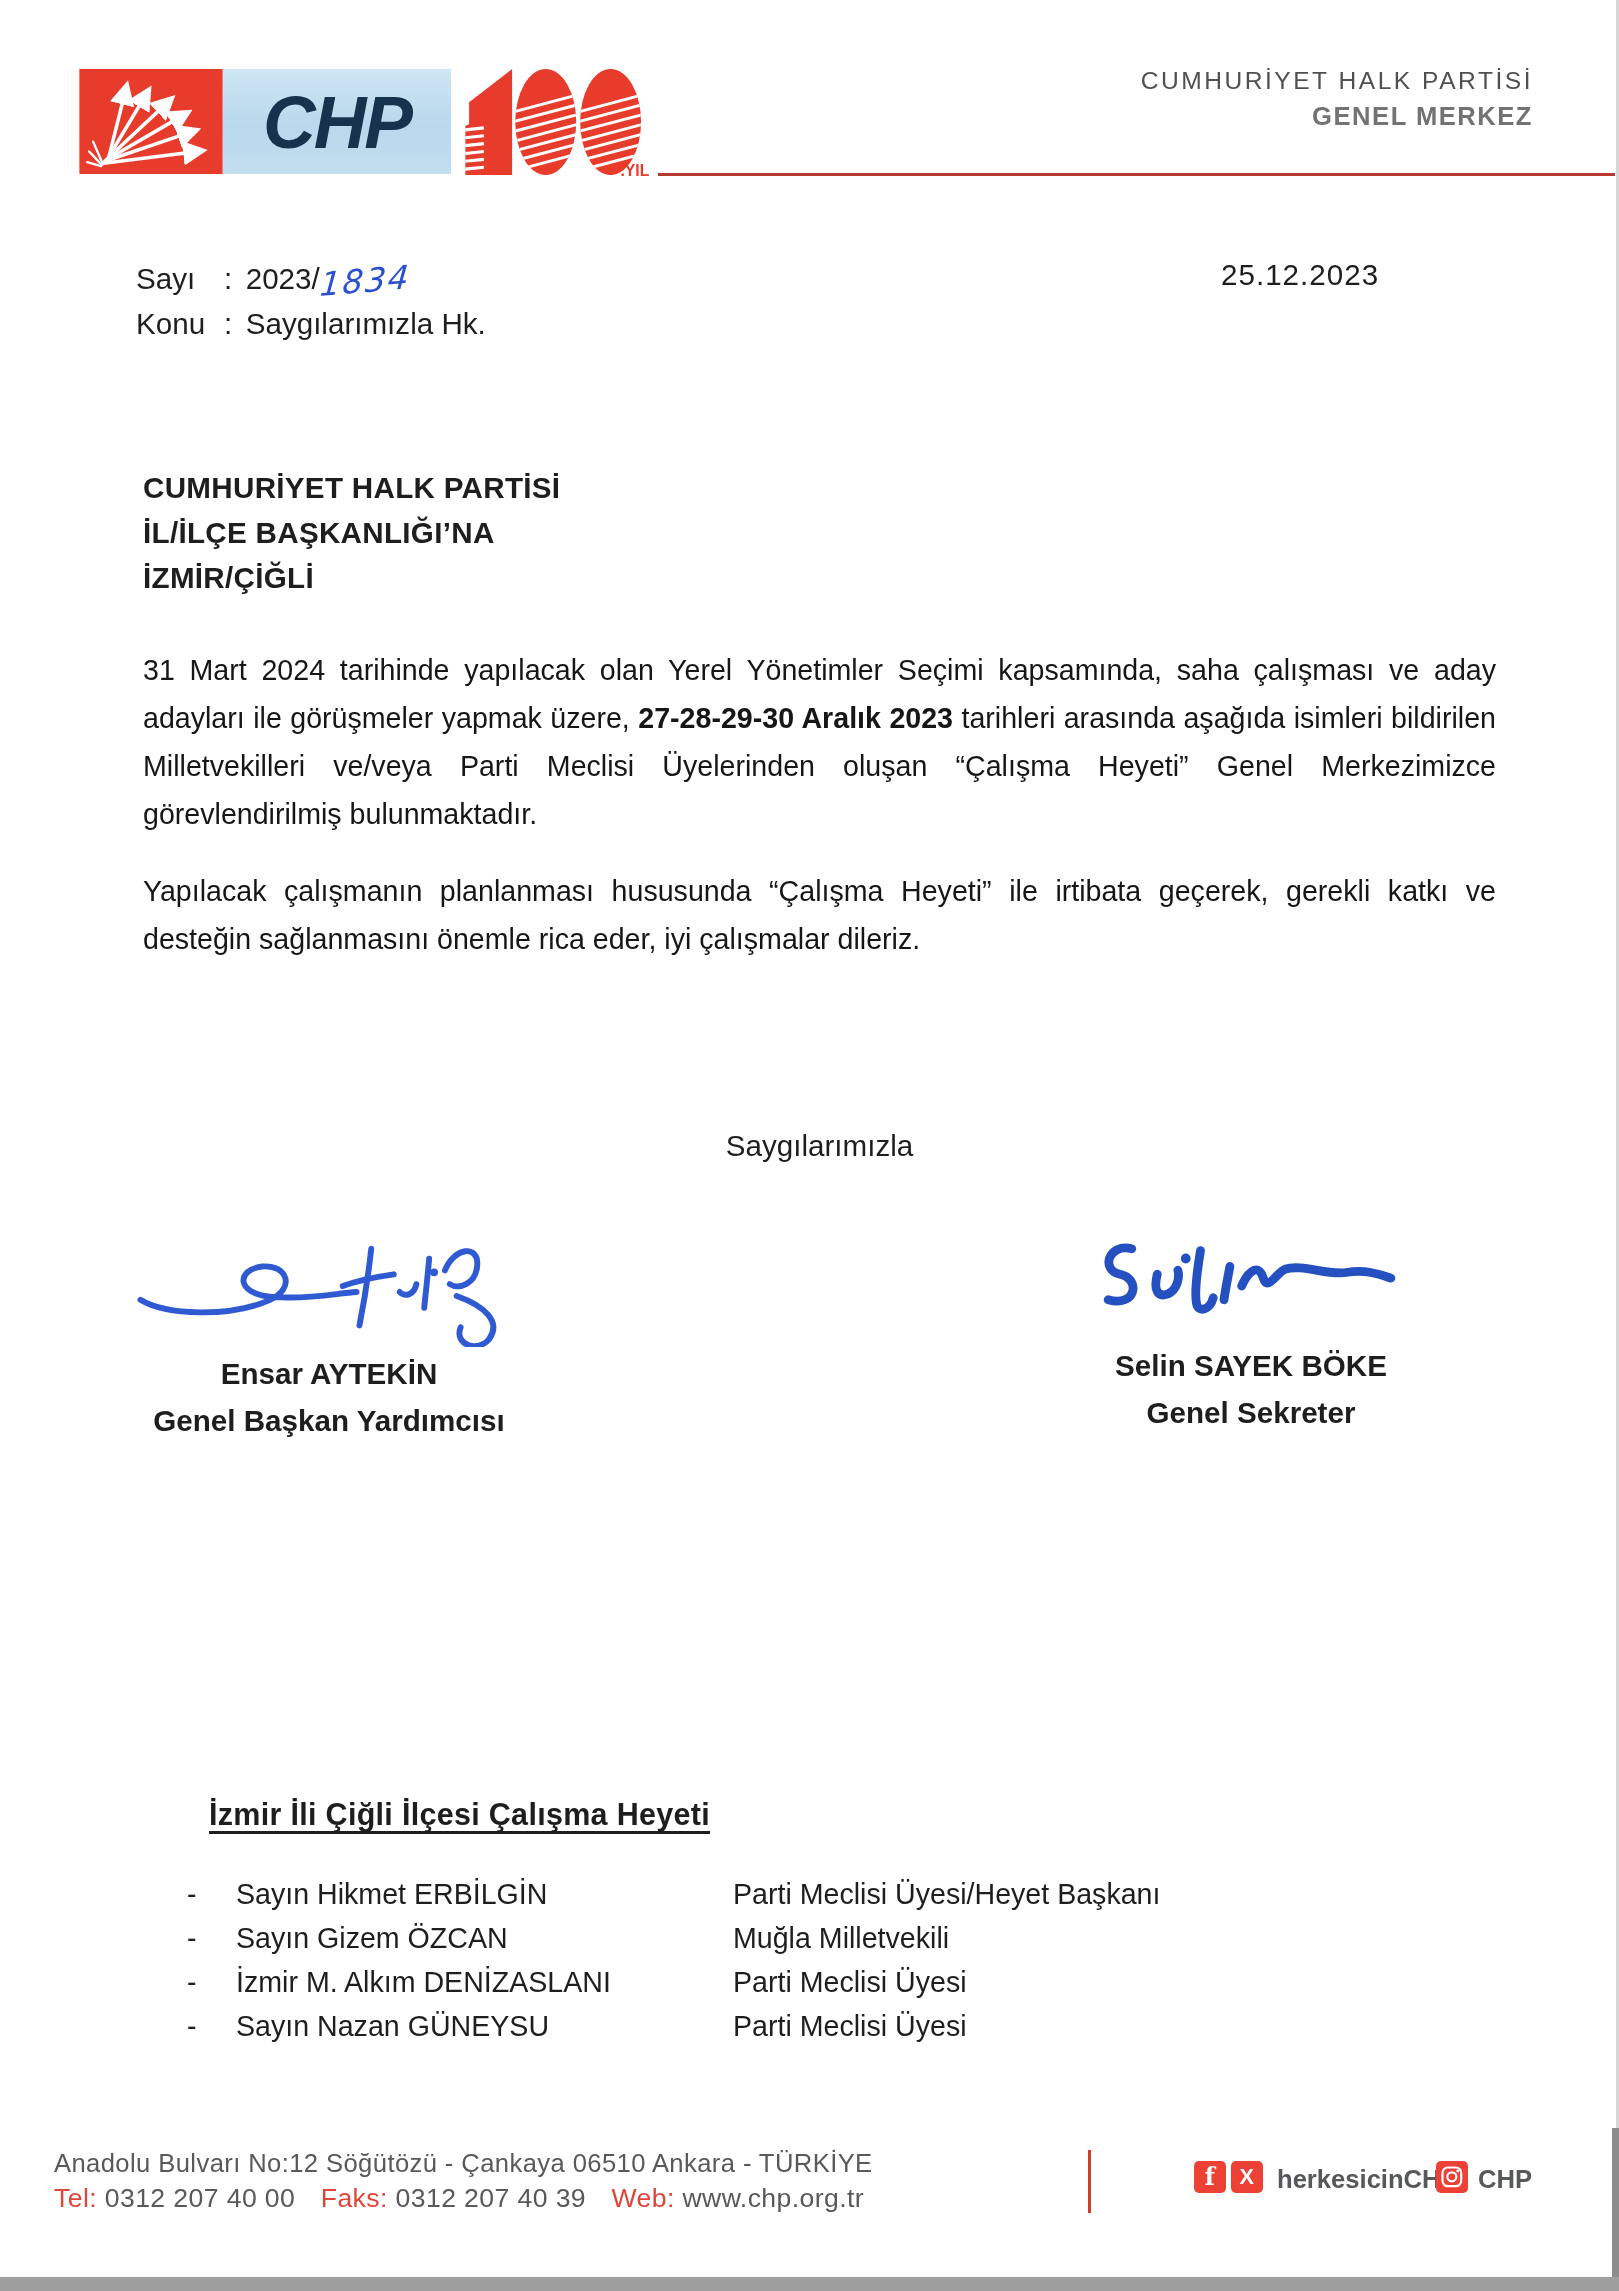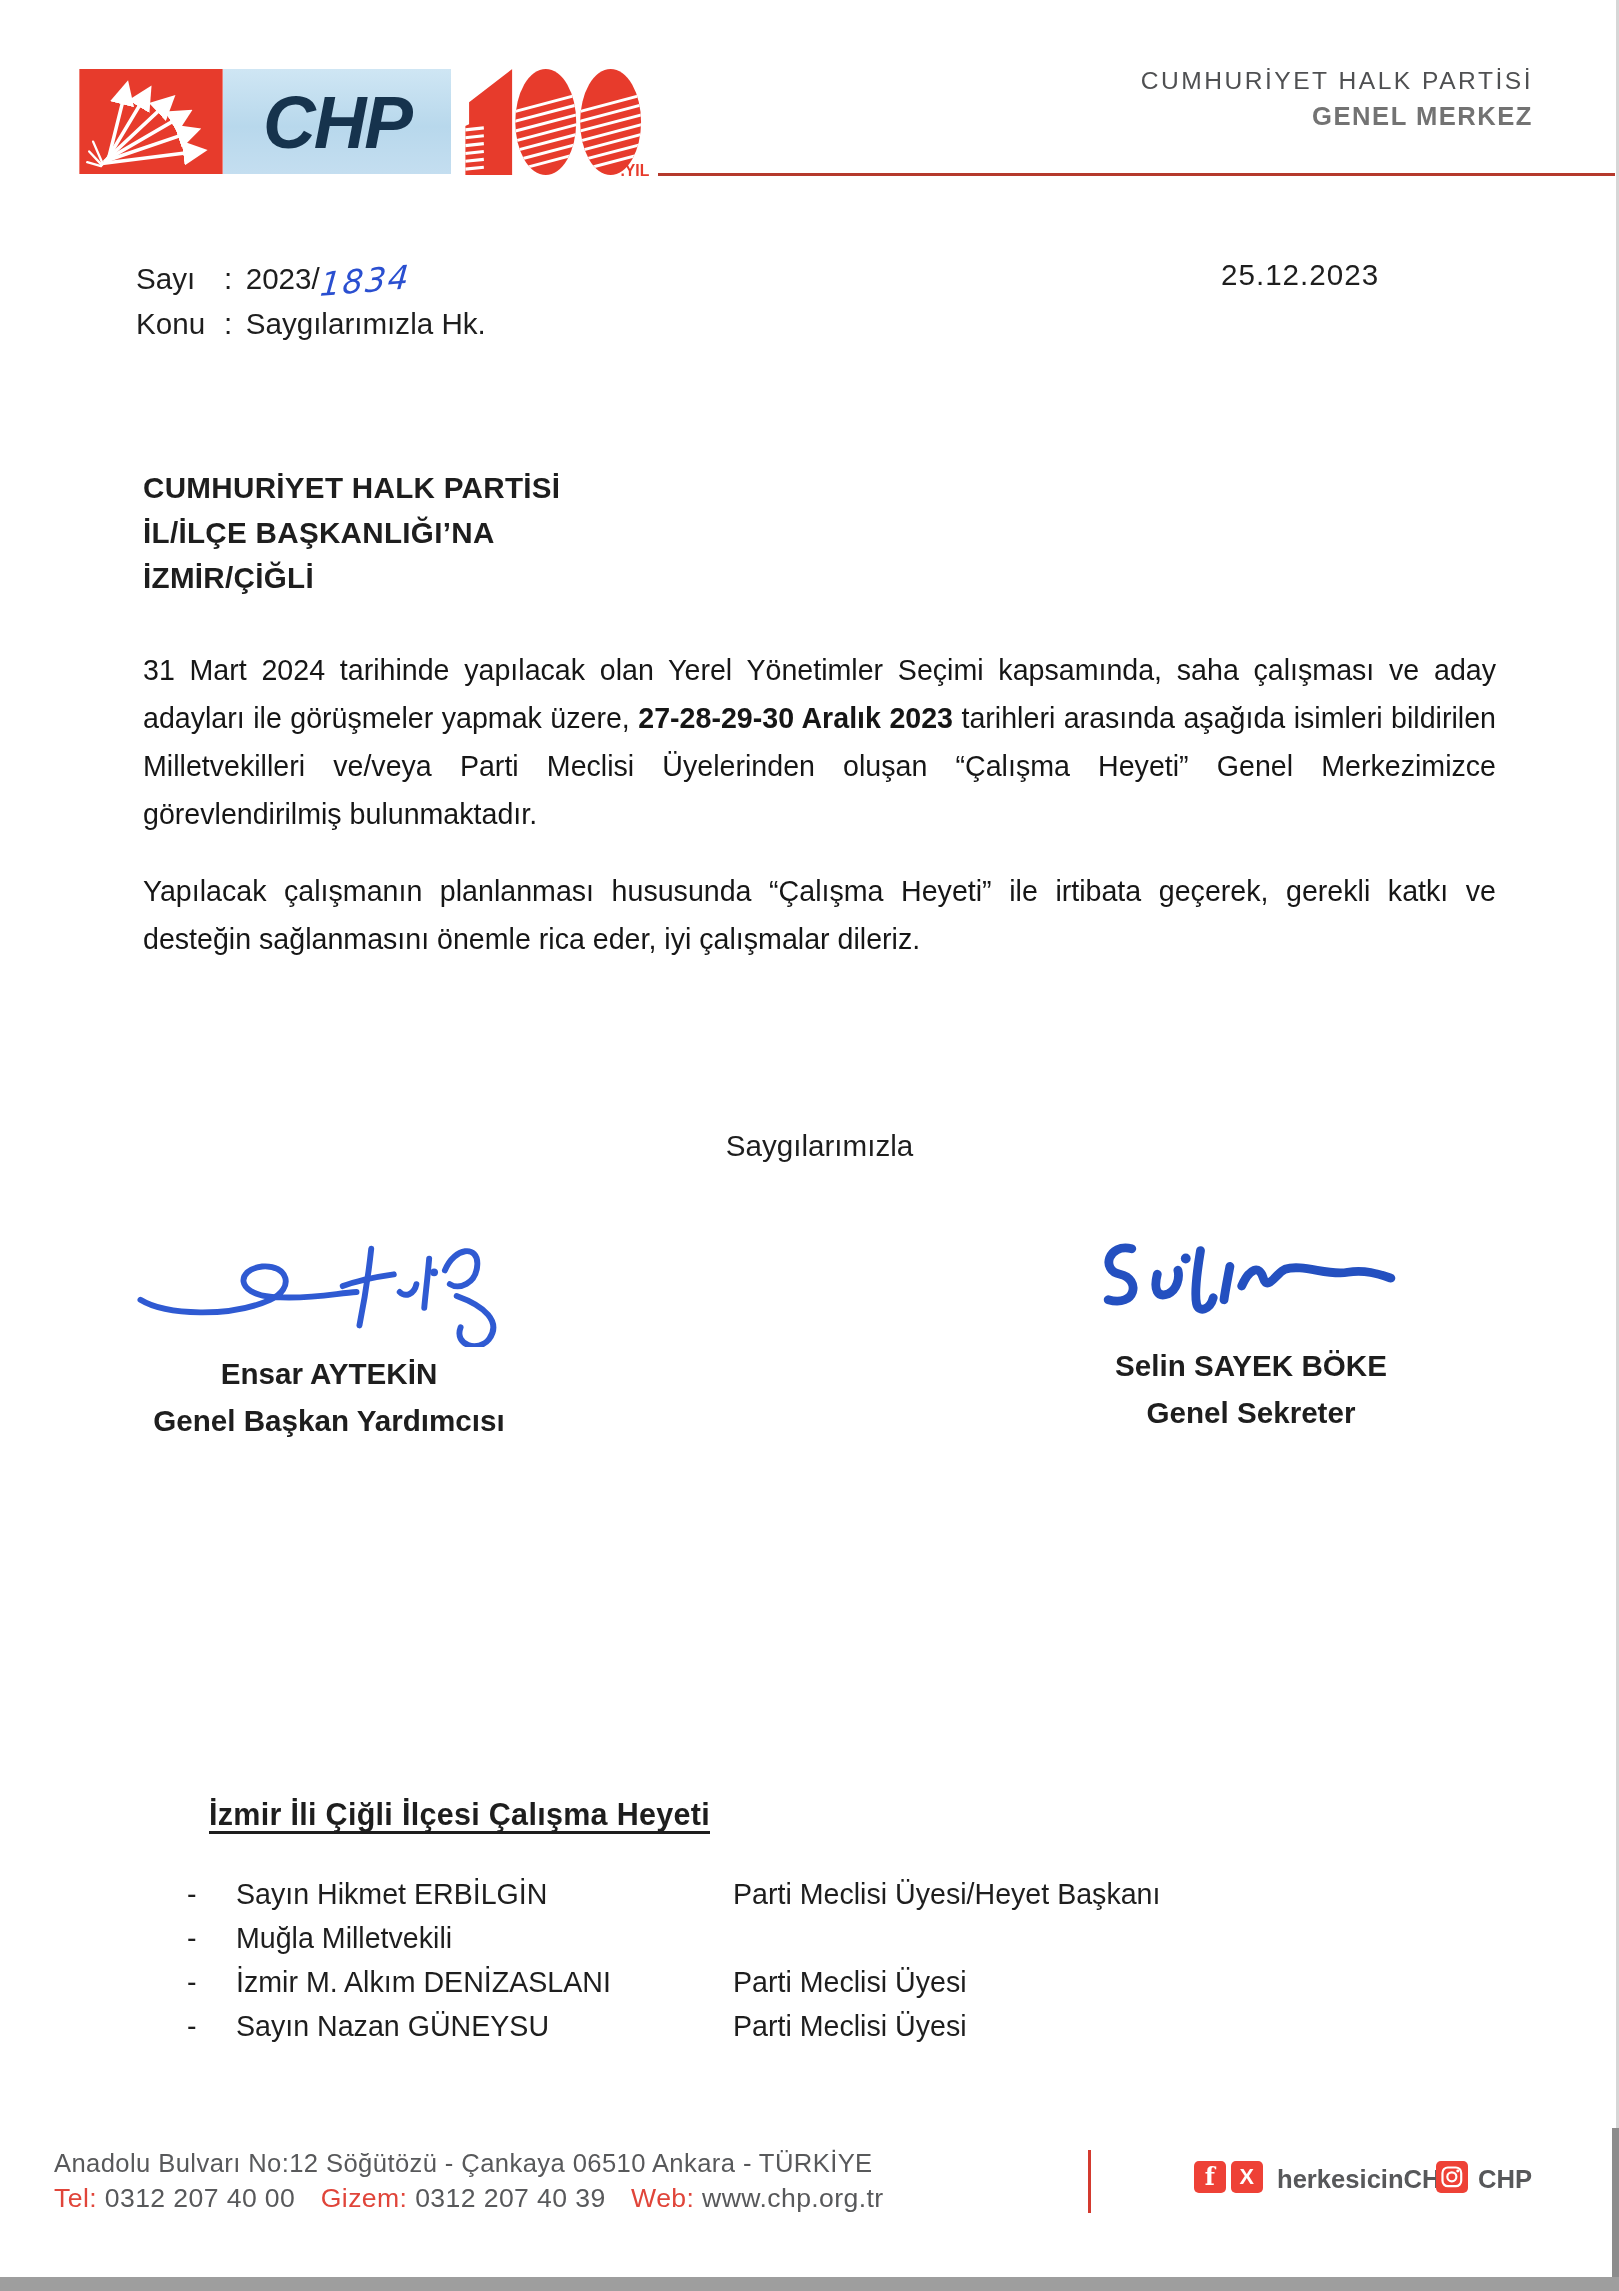--- a/index.html
+++ b/index.html
@@ -245,40 +245,41 @@
   <div class="abs committee-heading">İzmir İli Çiğli İlçesi Çalışma Heyeti</div>
 
   <div class="abs members">
     <div class="member-row">
       <span class="member-bullet">-</span>
       <span class="member-name">Sayın Hikmet ERBİLGİN</span>
       <span class="member-role">Parti Meclisi Üyesi/Heyet Başkanı</span>
     </div>
     <div class="member-row">
       <span class="member-bullet">-</span>
+      <span class="member-name">Sayın Gizem ÖZCAN</span>
       <span class="member-role">Muğla Milletvekili</span>
     </div>
     <div class="member-row">
       <span class="member-bullet">-</span>
       <span class="member-name">İzmir M. Alkım DENİZASLANI</span>
       <span class="member-role">Parti Meclisi Üyesi</span>
     </div>
     <div class="member-row">
       <span class="member-bullet">-</span>
       <span class="member-name">Sayın Nazan GÜNEYSU</span>
       <span class="member-role">Parti Meclisi Üyesi</span>
     </div>
   </div>
 
   <div class="abs footer-address">Anadolu Bulvarı No:12 Söğütözü - Çankaya 06510  Ankara - TÜRKİYE</div>
 
   <div class="abs footer-contact">
     <span class="red">Tel:</span>
     <span>0312 207 40 00</span><span class="gap"></span>
-    <span class="red">Gizem:</span>
+    <span class="red">Faks:</span>
     <span>0312 207 40 39</span><span class="gap"></span>
     <span class="red">Web:</span>
     <span>www.chp.org.tr</span>
   </div>
 
   <div class="abs footer-divider"></div>
 
   <div class="abs soc-icon icon-f">
     <span>f</span>
   </div>

